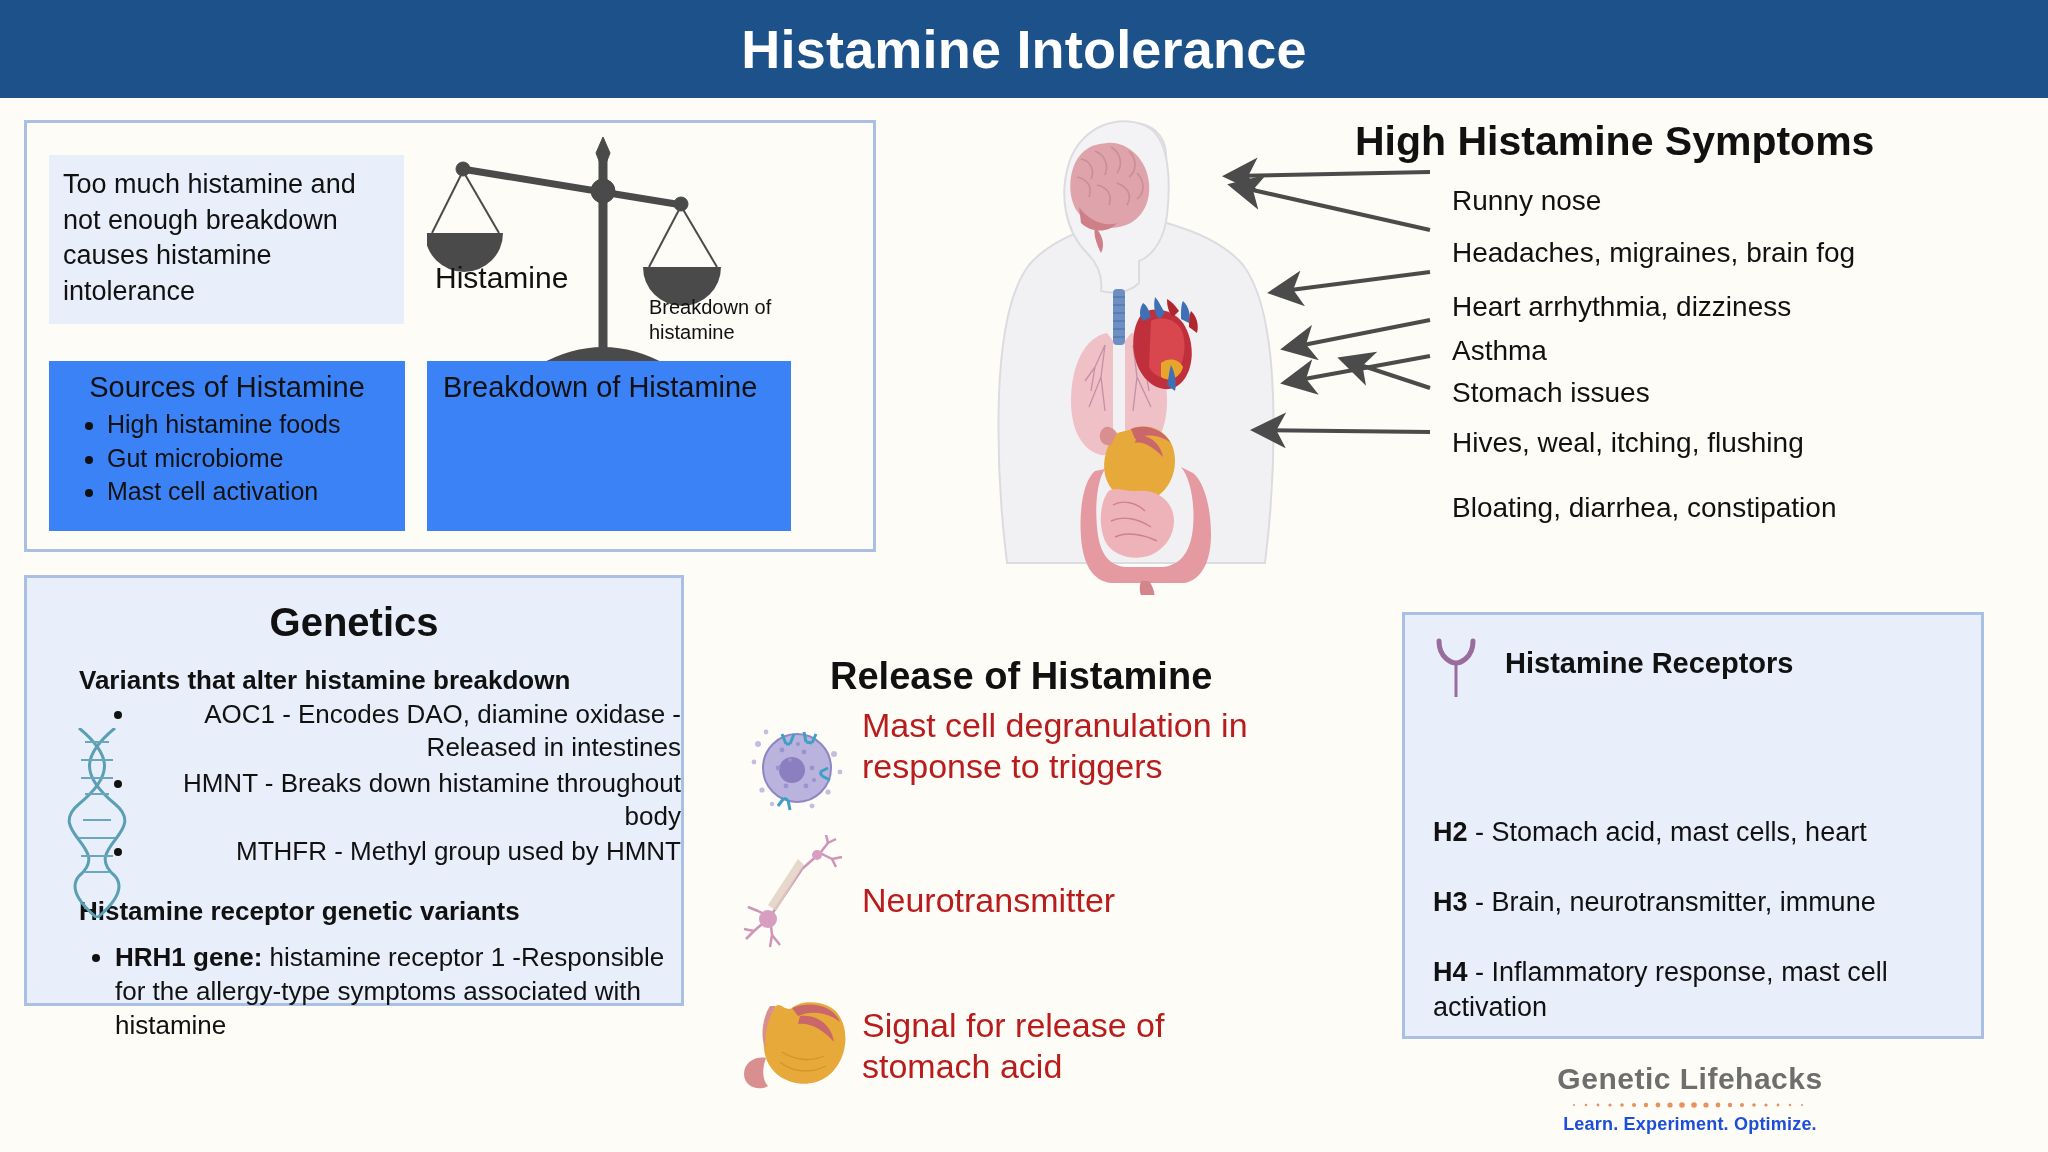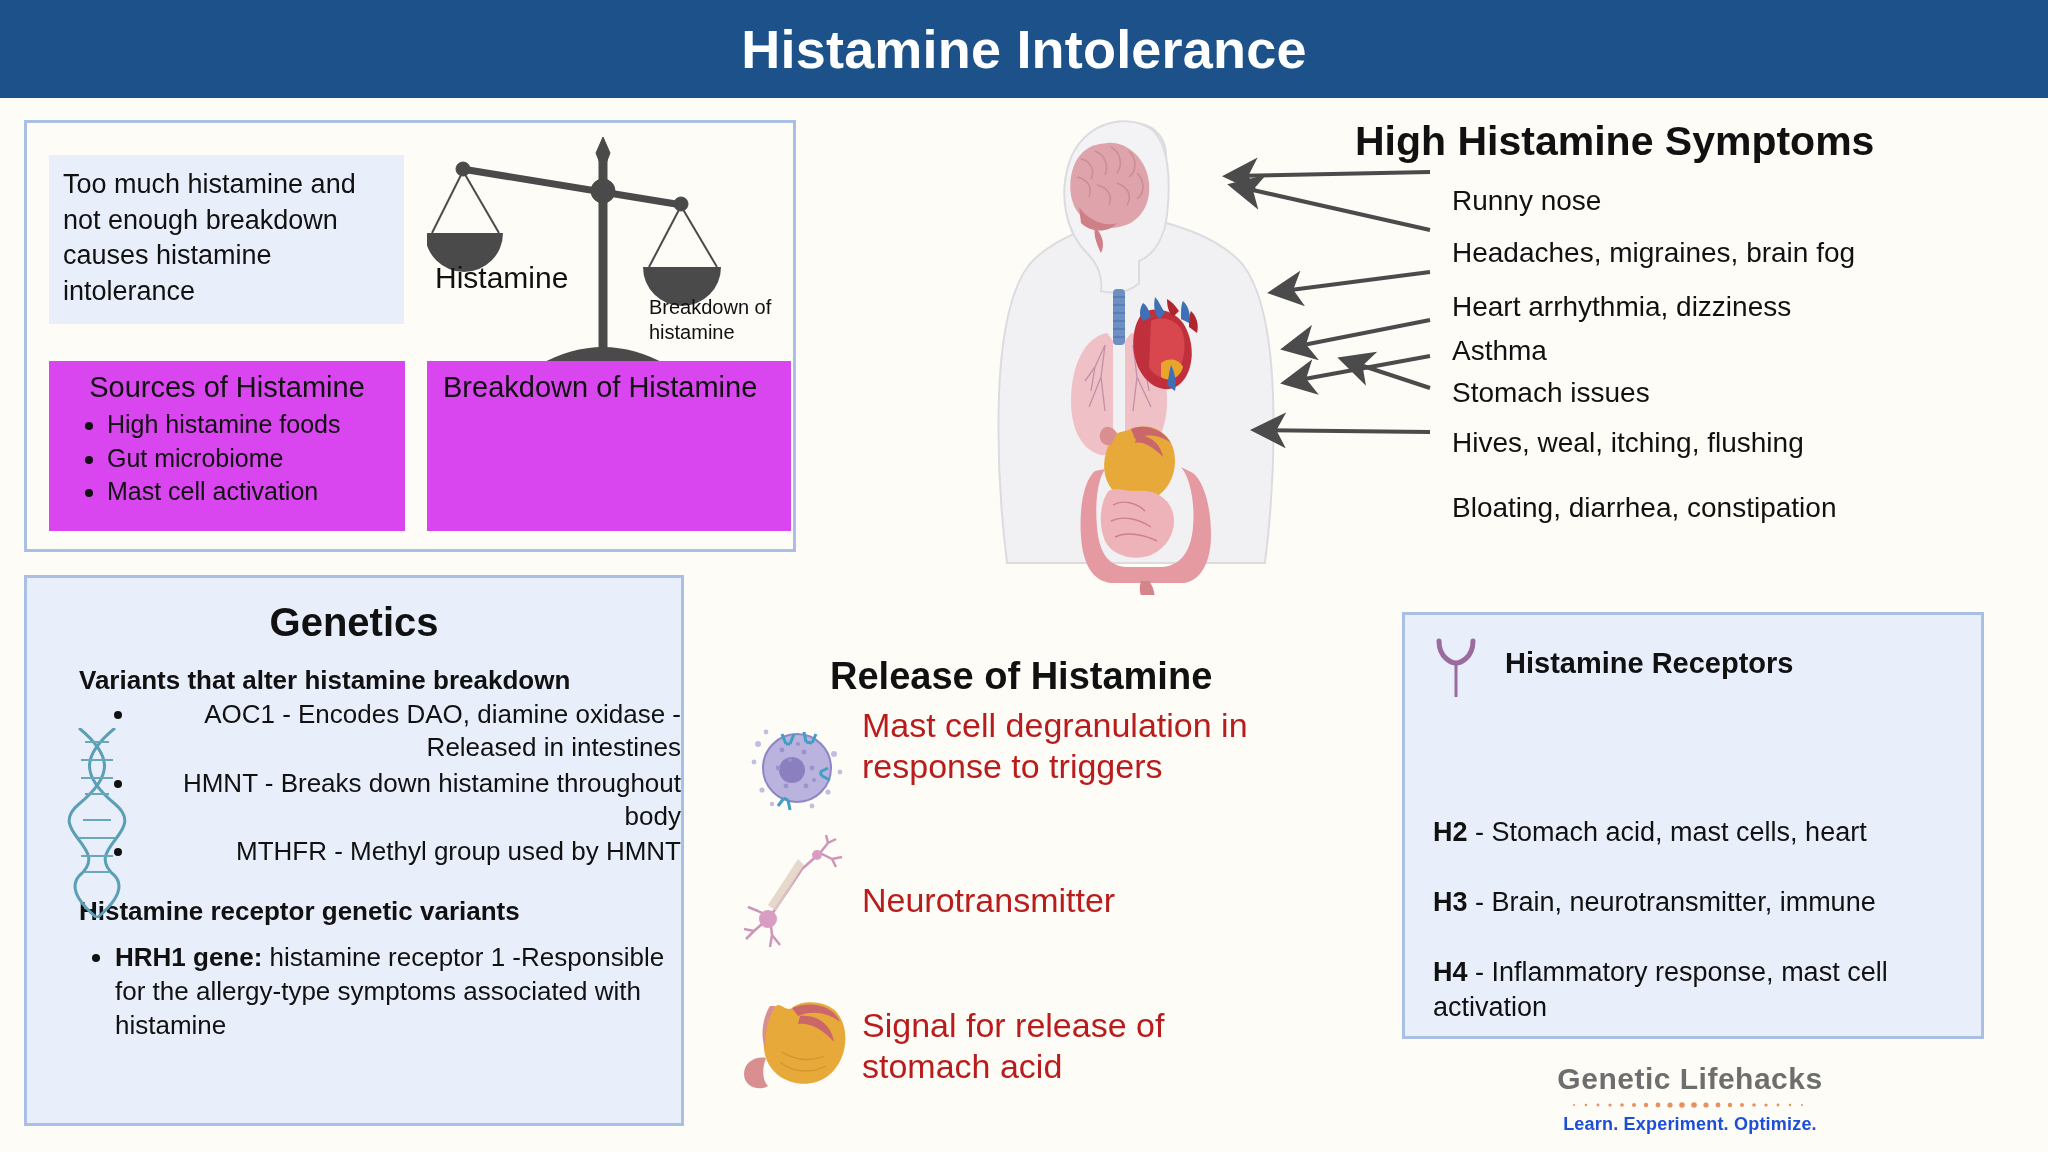--- a/index.html
+++ b/index.html
@@ -14,49 +14,49 @@
     position:absolute;left:0;top:0;width:2048px;height:98px;
     background:#1c5289;
     display:flex;align-items:center;justify-content:center;
   }
   .header h1{
     margin:0;color:#ffffff;font-size:54px;font-weight:bold;letter-spacing:.2px;
   }
 
   
   .panel-topleft{
-    position:absolute;left:24px;top:120px;width:772px;height:432px;
+    position:absolute;left:24px;top:120px;width:852px;height:432px;
     border:3px solid #a9bfe3;background:#fdfcf7;box-sizing:border-box;
   }
   .tl-intro{
     position:absolute;left:22px;top:32px;width:355px;
     background:#e8eefa;padding:12px 12px 14px 14px;box-sizing:border-box;
     font-size:27px;line-height:1.32;
   }
   .scale-wrap{position:absolute;left:400px;top:10px;width:390px;height:250px;}
   .scale-label-hist{
     position:absolute;left:8px;top:128px;font-size:30px;color:#111;
   }
   .scale-label-break{
     position:absolute;left:222px;top:162px;font-size:20px;line-height:1.25;color:#111;width:140px;
   }
   .tl-box{
-    position:absolute;background:#d946ef;box-sizing:border-box;padding:10px 14px 18px 14px;
+    position:absolute;background:#3b82f6;box-sizing:border-box;padding:10px 14px 18px 14px;
   }
   .tl-box.sources{left:22px;top:238px;width:356px;height:170px;}
   .tl-box.breakdown{left:400px;top:238px;width:364px;height:170px;}
   .tl-box h3{margin:0 0 4px 0;font-size:29px;font-weight:normal;text-align:center;}
   .tl-box.breakdown h3{text-align:left;padding-left:2px;}
   .tl-box ul{margin:0;padding-left:44px;}
   .tl-box li{font-size:25px;line-height:1.34;}
   .tl-box.breakdown ul{padding-left:58px;}
 
   
   .panel-genetics{
-    position:absolute;left:24px;top:575px;width:660px;height:551px;
+    position:absolute;left:24px;top:575px;width:660px;height:431px;
     border:3px solid #a9bfe3;background:#e8eefa;box-sizing:border-box;
   }
   .panel-genetics h2{
     margin:0;padding-top:22px;text-align:center;font-size:40px;font-weight:bold;
   }
   .gen-sub{
     font-size:26px;font-weight:bold;margin:20px 0 0 0;padding-left:52px;
   }
   .gen-list{margin:2px 0 0 0;padding-left:110px;text-align:right;}
   .gen-list li{font-size:26px;line-height:1.28;margin-bottom:2px;}

